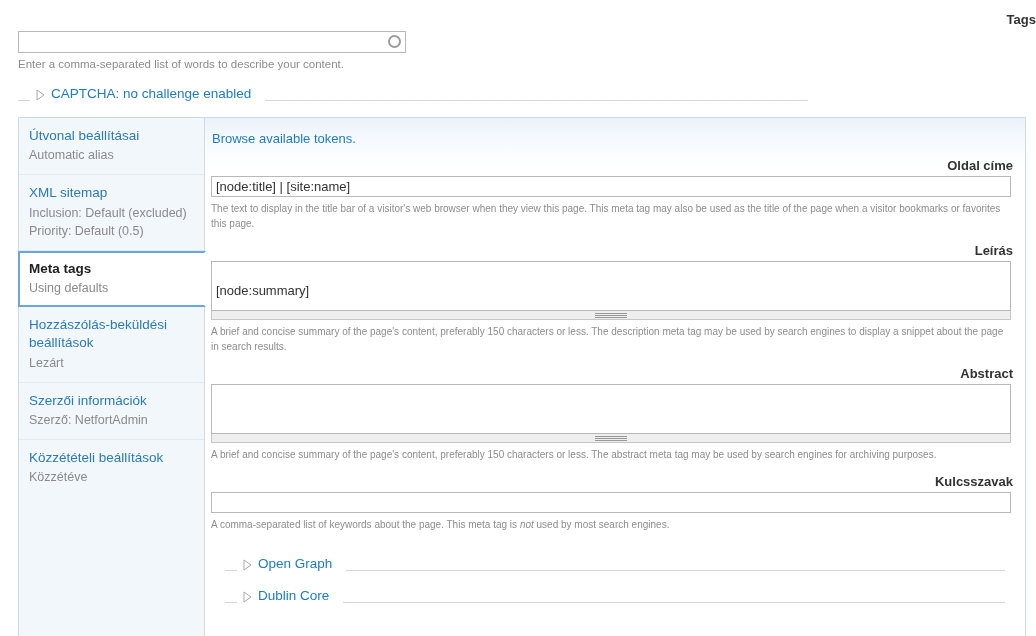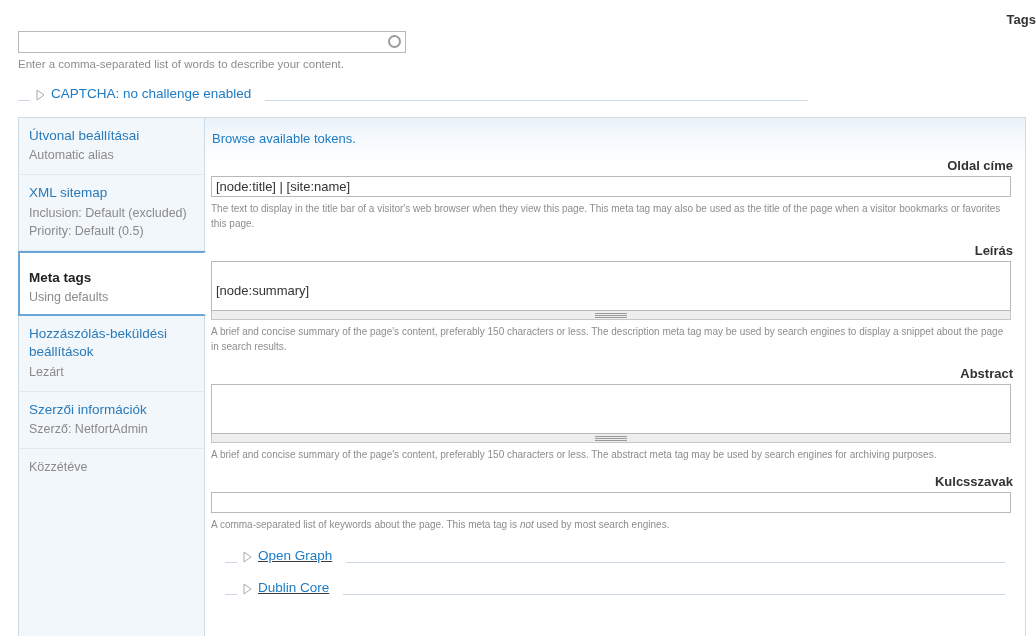--- a/index.html
+++ b/index.html
@@ -124,21 +124,21 @@
     font-size: 12.5px;
     line-height: 1.45;
   }
   .vtab.active {
     background: #ffffff;
     border: 2px solid #6aa7d8;
     border-right: 2px solid #ffffff;
     margin-left: -1px;
     margin-right: -2px;
     z-index: 5;
-    padding: 16px 12px 8px 9px;
+    padding: 7px 12px 8px 9px;
   }
   .vtab.active .vtab-title {
     color: #222;
     font-weight: bold;
   }
 
   
   .vtabs-panel {
     flex: 1 1 auto;
     background: linear-gradient(to bottom, #eaf2f9 0px, #f6fafd 22px, #ffffff 48px);
@@ -204,21 +204,21 @@
     );
   }
   .desc-wide {
     font-size: 10px;
     color: #8d8d8d;
     margin-top: 4px;
     line-height: 1.5;
     width: 800px;
   }
   .desc-wide i { font-style: italic; }
-  .bottom-legends { margin-top: 16px; text-decoration: underline; }
+  .bottom-legends { margin-top: 24px; }
   .bottom-legends .collapsible-row {
     margin: 0 0 17px 14px;
     width: 780px;
   }
 </style>
 </head>
 <body>
 
 <div class="tags-block">
   <label class="field-label">Tags</label>
@@ -258,20 +258,21 @@
     </div>
     <div class="vtab">
       <div class="vtab-title">Hozzászólás-beküldési beállítások</div>
       <div class="vtab-summary">Lezárt</div>
     </div>
     <div class="vtab">
       <div class="vtab-title">Szerzői információk</div>
       <div class="vtab-summary">Szerző: NetfortAdmin</div>
     </div>
     <div class="vtab">
+      <div class="vtab-title">Közzétételi beállítások</div>
       <div class="vtab-summary">Közzétéve</div>
     </div>
   </div>
 
   <div class="vtabs-panel">
 
     <a class="token-link">Browse available tokens.</a>
 
     
     <div class="form-item">

